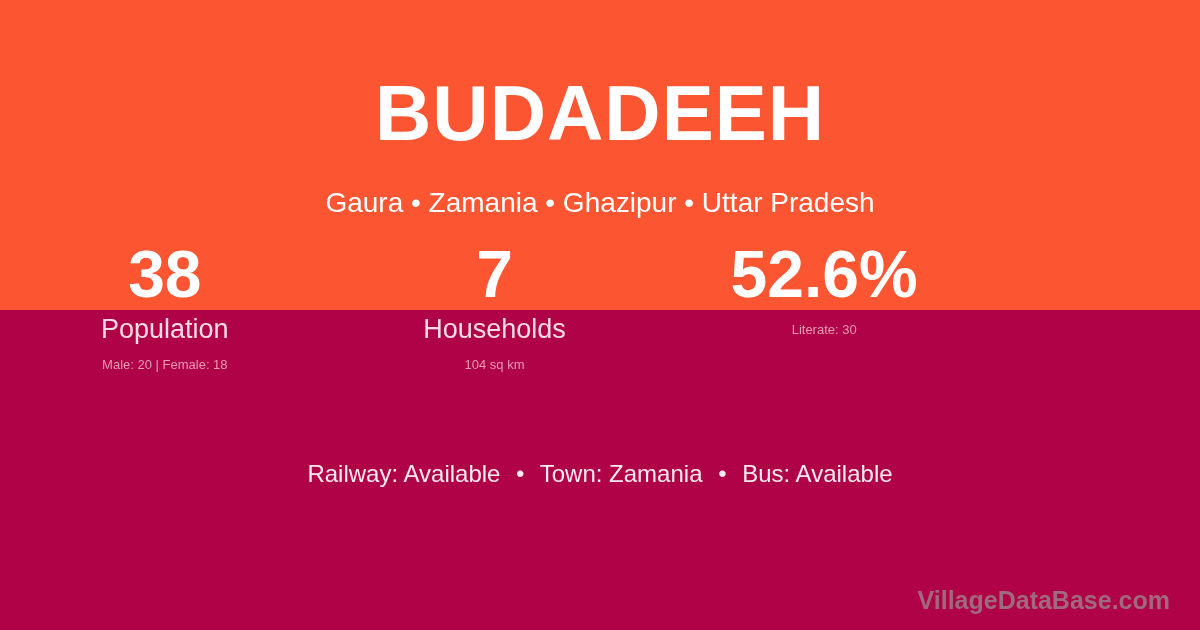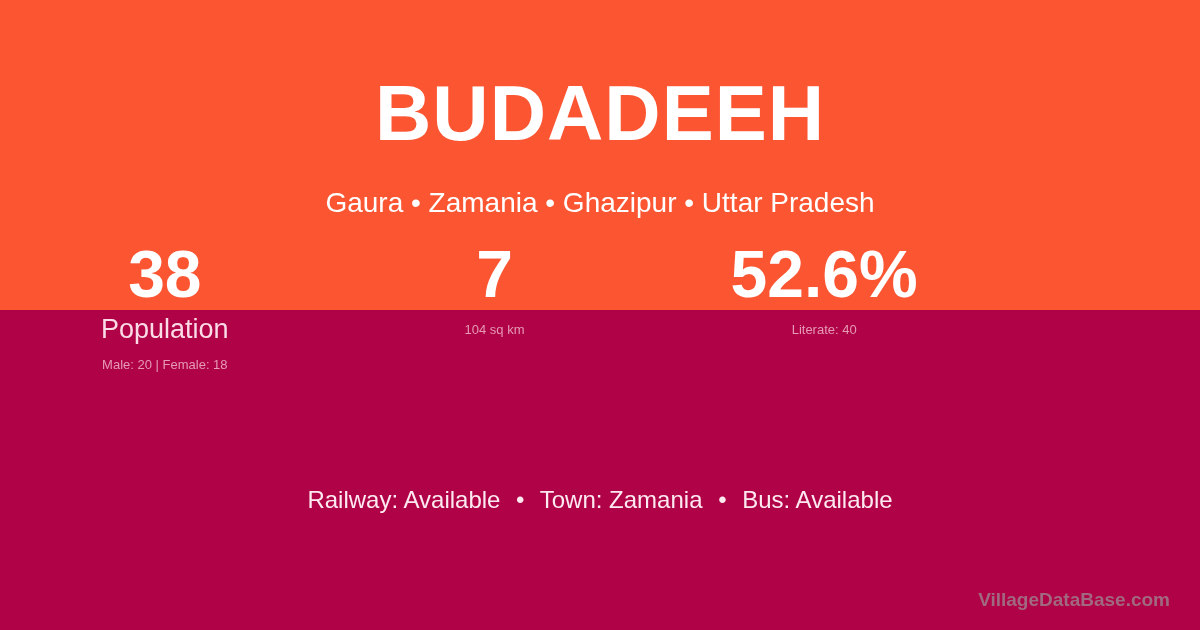--- a/index.html
+++ b/index.html
@@ -102,42 +102,42 @@
     font-size: 13px;
     font-weight: normal;
     line-height: 1.1;
     color: #e59ab6;
     white-space: nowrap;
   }
   
   .facilities {
     position: absolute;
     left: 0;
-    top: 485px;
+    top: 459px;
     width: 1200px;
     text-align: center;
     font-size: 24px;
     line-height: 30px;
     color: #fde9f0;
     white-space: nowrap;
   }
   .facilities .fac-item {
     display: inline;
   }
   .facilities .fac-sep {
     display: inline;
     padding: 0 9px;
     color: #fde9f0;
   }
   
   .brand {
     position: absolute;
     right: 30px;
     bottom: 14px;
-    font-size: 19px;
+    font-size: 25px;
     font-weight: bold;
     line-height: 32px;
     color: #a1697f;
     white-space: nowrap;
   }
 </style>
 </head>
 <body>
 
 <div class="card">
@@ -153,26 +153,27 @@
   <div class="stats-row">
 
     <div class="stat-col">
       <span class="stat-value">38</span>
       <span class="stat-label">Population</span>
       <span class="stat-sub">Male: 20 | Female: 18</span>
     </div>
 
     <div class="stat-col">
       <span class="stat-value">7</span>
+      <span class="stat-label">Households</span>
       <span class="stat-sub">104 sq km</span>
     </div>
 
     <div class="stat-col">
       <span class="stat-value">52.6%</span>
-      <span class="stat-sub">Literate: 40</span>
+      <span class="stat-sub">Literate: 30</span>
     </div>
 
   </div>
 
   <div class="facilities">
     <span class="fac-item">Railway: Available</span>
     <span class="fac-sep">•</span>
     <span class="fac-item">Town: Zamania</span>
     <span class="fac-sep">•</span>
     <span class="fac-item">Bus: Available</span>

